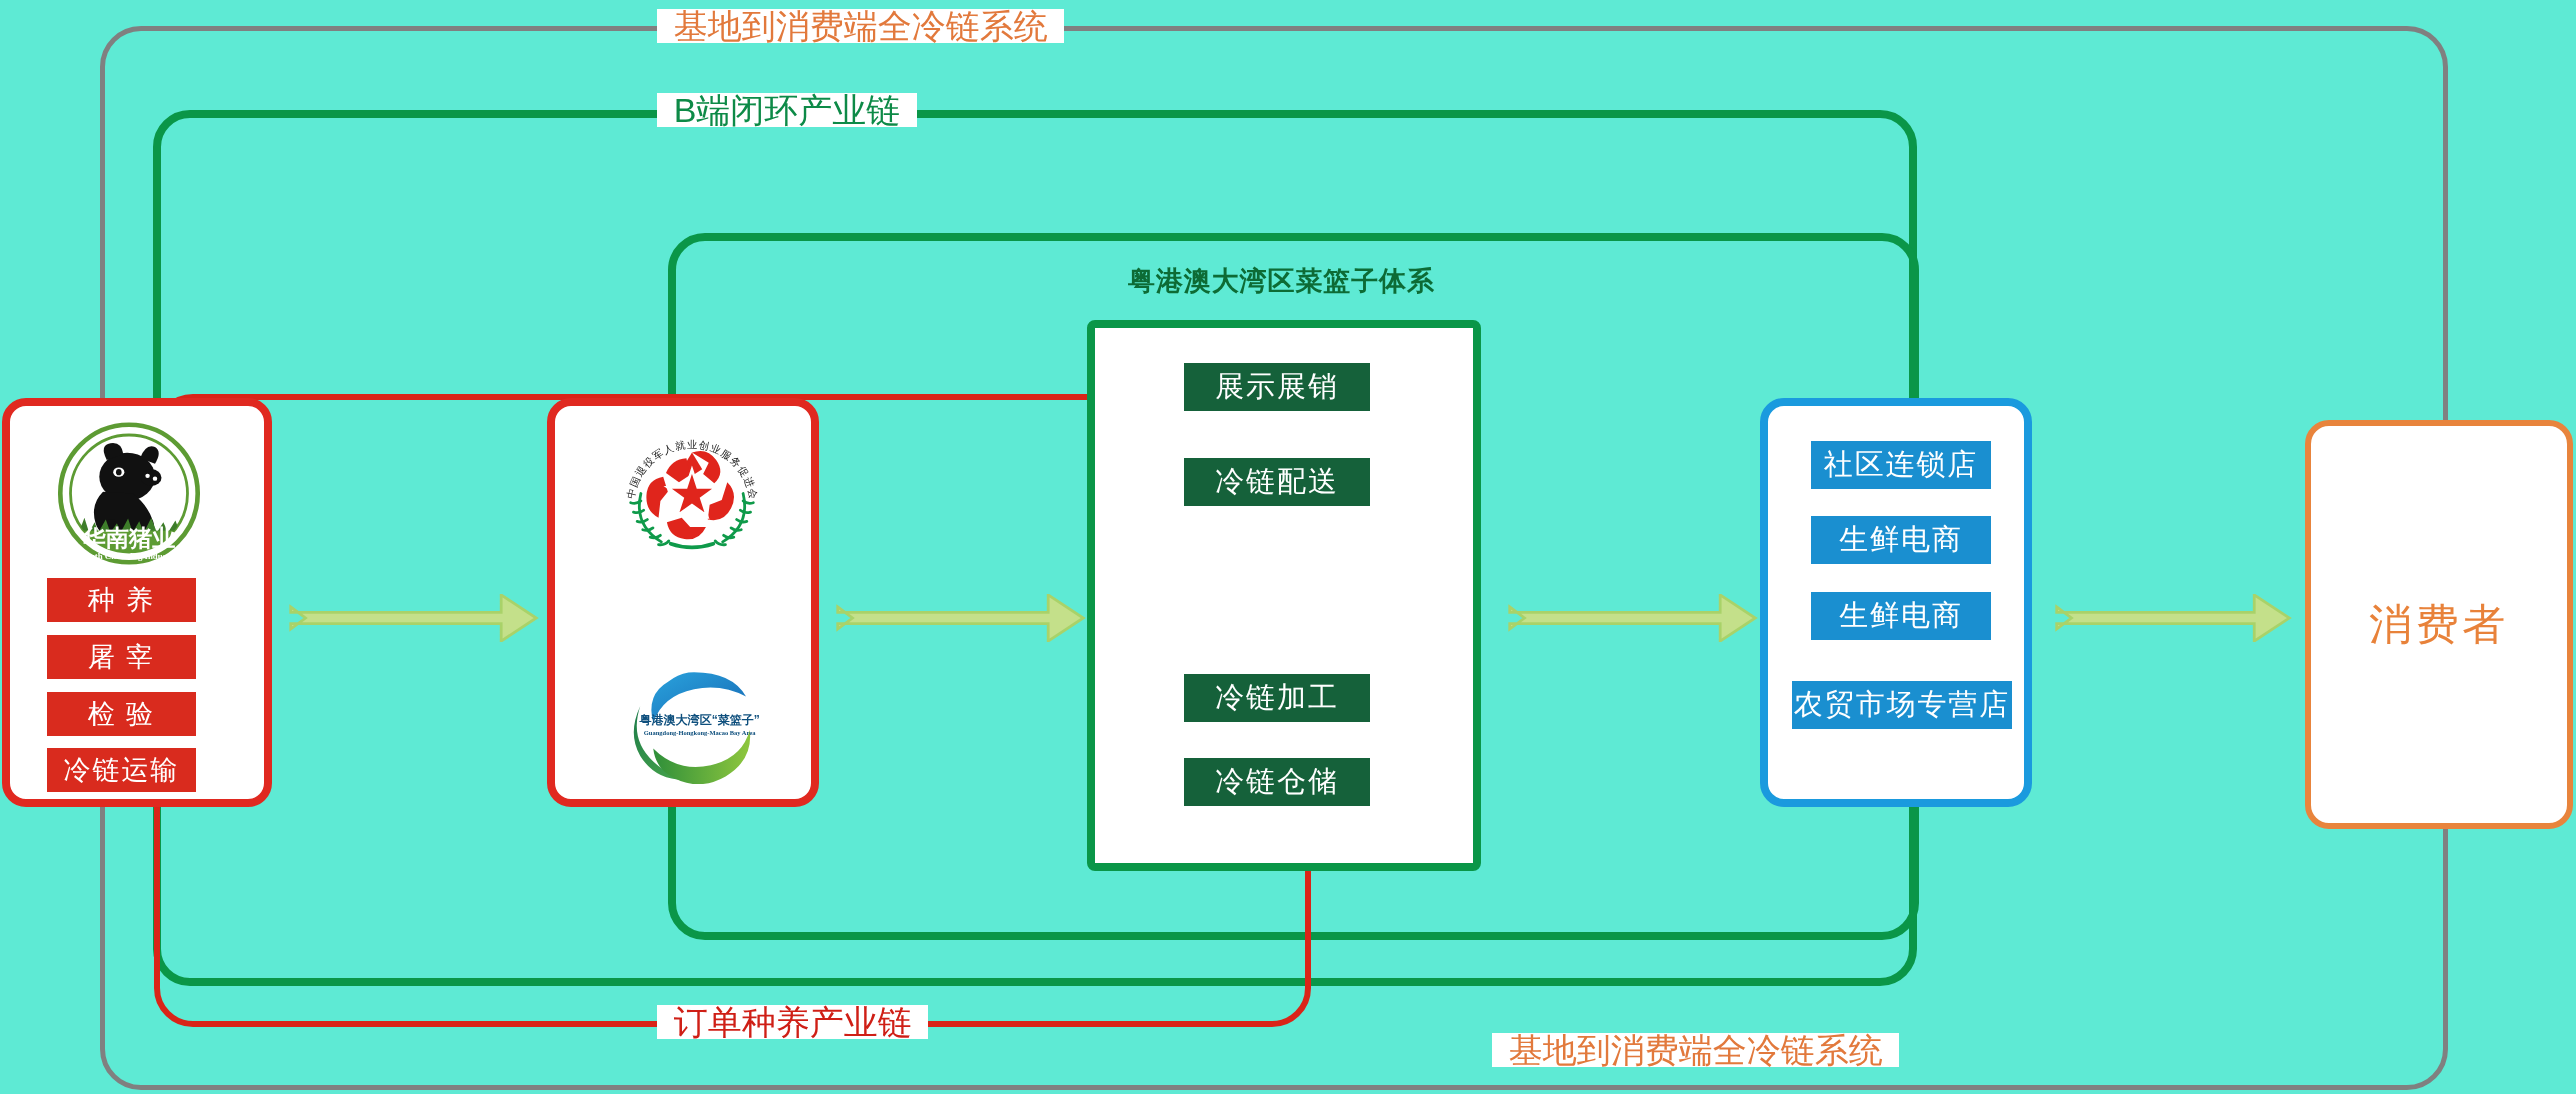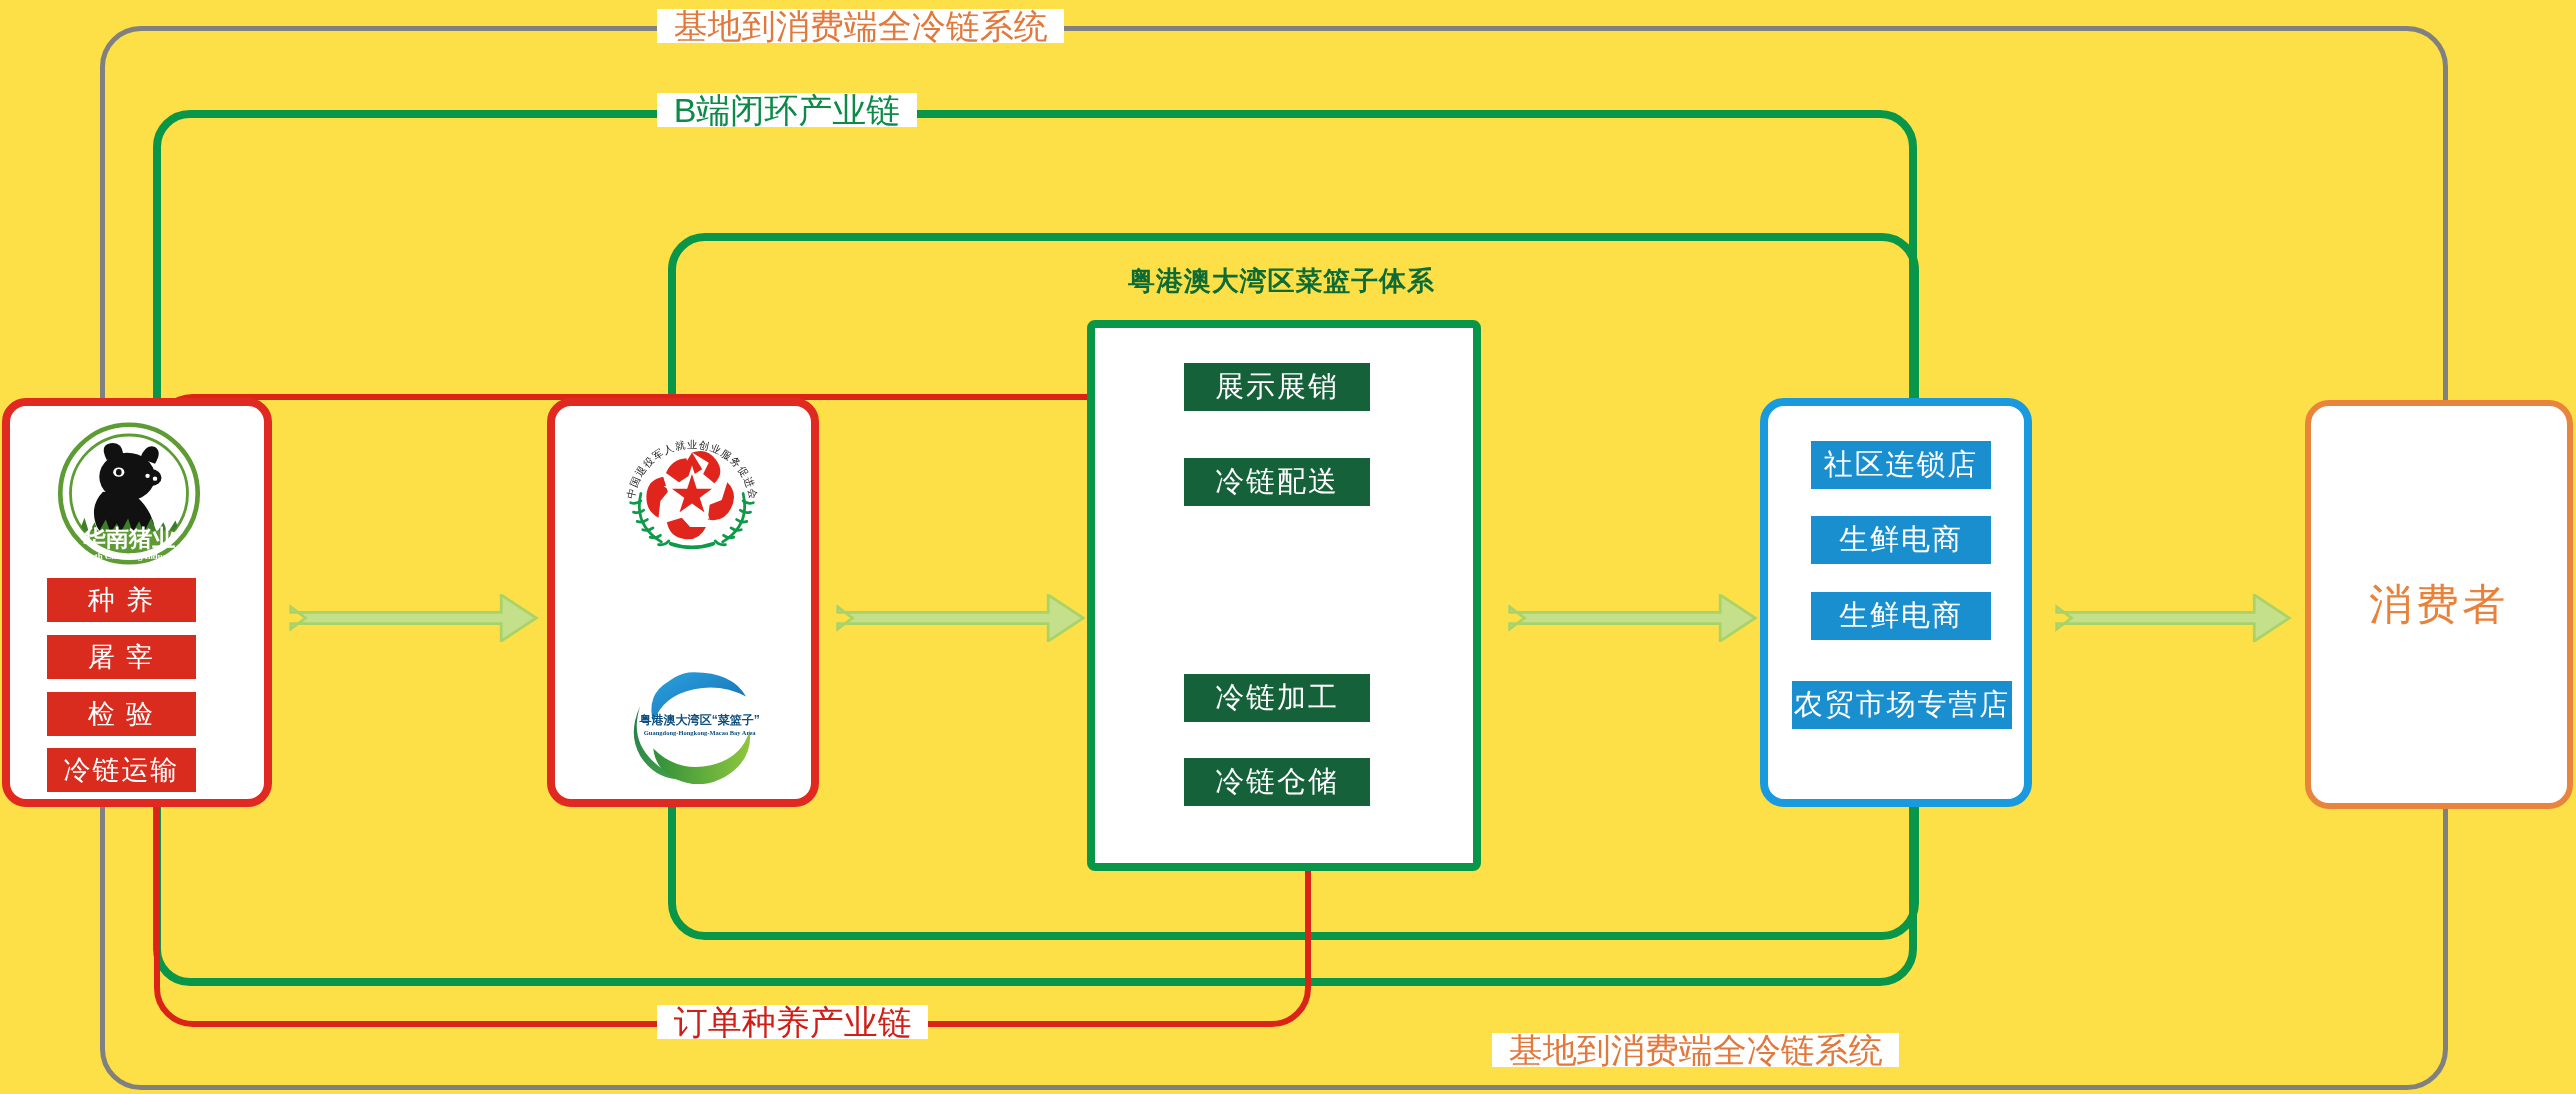--- a/index.html
+++ b/index.html
@@ -2,21 +2,21 @@
 <html style="font-size:15px"><head>
 <meta charset="utf-8">
 <style>
   * { box-sizing: border-box; margin: 0; padding: 0; }
   html, body {
     width: 2576px; height: 1094px;
     background: #ffffff;
     font-family: "Liberation Sans", "DejaVu Sans", sans-serif;
     overflow: hidden;
   }
-  #stage { position: relative; width: 2576px; height: 1094px; background: #fde047; }
+  #stage { position: relative; width: 2576px; height: 1094px; background: #5eead4; }
 
   
   .frame { position: absolute; background: transparent; }
 
   .frame-gray {
     left: 100px; top: 26px; width: 2348px; height: 1064px;
     border: 5.6px solid #808080; border-radius: 41px;
   }
   .frame-green-outer {
     left: 153px; top: 110px; width: 1764px; height: 876px;
@@ -253,18 +253,18 @@
 
     <div class="chip chip-blue" style="left:43px; top:35px; width:180px; height:48px;">社区连锁店</div>
 
     <div class="chip chip-blue" style="left:43px; top:110px; width:180px; height:48px;">生鲜电商</div>
 
     <div class="chip chip-blue" style="left:43px; top:186px; width:180px; height:48px;">生鲜电商</div>
 
     <div class="chip chip-blue" style="left:24px; top:275px; width:220px; height:48px;">农贸市场专营店</div>
   </div>
 
-  <div class="node node-orange" style="left:2305px; top:400px; width:268px; height:409px;">
+  <div class="node node-orange" style="left:2305px; top:420px; width:268px; height:409px;">
     <div class="consumer-label" style="left:50%; top:50%; transform:translate(-50%,-50%);">消费者</div>
   </div>
 
 </div>
 
 
 </body></html>

